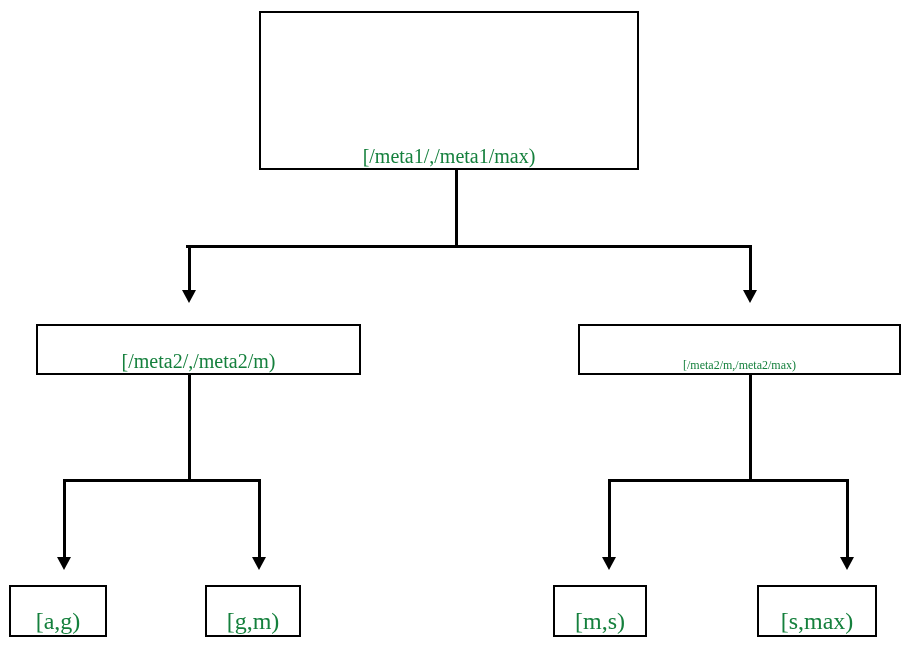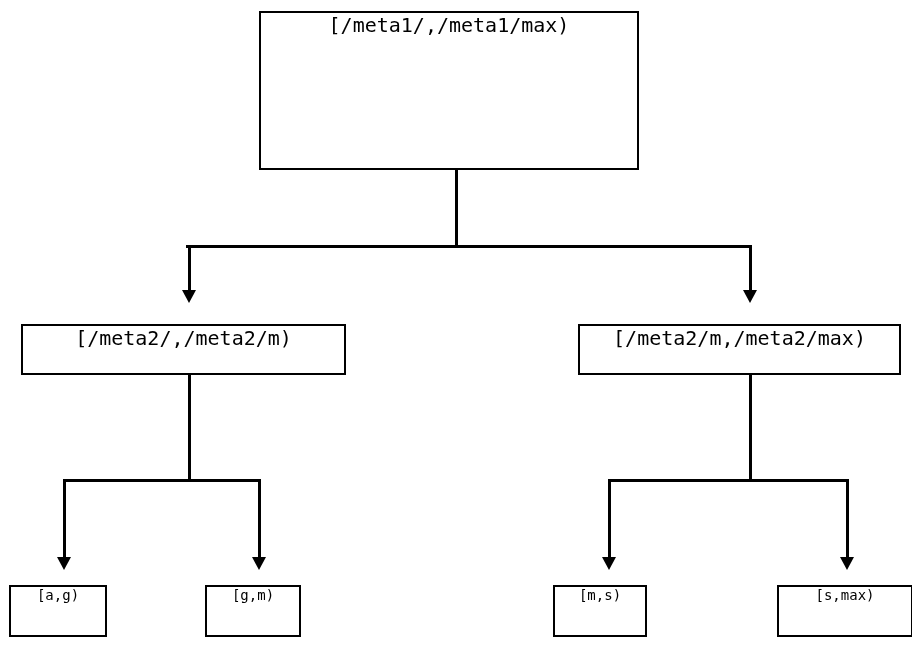--- a/index.html
+++ b/index.html
@@ -16,55 +16,56 @@
     height: 652px;
     background: #ffffff;
     overflow: hidden;
   }
   .node {
     position: absolute;
     box-sizing: border-box;
     border: 2px solid #000000;
     background: #ffffff;
     display: flex;
-    align-items: flex-start;
+    align-items: flex-end;
     justify-content: center;
-    color: #000000;
+    color: #15803d;
     white-space: pre;
+    font-family: Liberation Serif, serif;
   }
   .node-root {
     left: 259px;
     top: 11px;
     width: 380px;
     height: 159px;
     font-size: 20px;
   }
   .node-mid-left {
-    left: 21px;
+    left: 36px;
     top: 324px;
     width: 325px;
     height: 51px;
     font-size: 20px;
   }
   .node-mid-right {
     left: 578px;
     top: 324px;
     width: 323px;
     height: 51px;
-    font-size: 20px;
+    font-size: 12px;
   }
   .node-leaf {
     top: 585px;
     height: 52px;
-    font-size: 14px;
+    font-size: 24px;
   }
   .leaf-ag   { left: 9px;   width: 98px; }
   .leaf-gm   { left: 205px; width: 96px; }
   .leaf-ms   { left: 553px; width: 94px; }
-  .leaf-smax { left: 777px; width: 136px; }
+  .leaf-smax { left: 757px; width: 120px; }
 
   
   .vline {
     position: absolute;
     width: 3px;
     background: #000000;
   }
   .hline {
     position: absolute;
     height: 3px;

